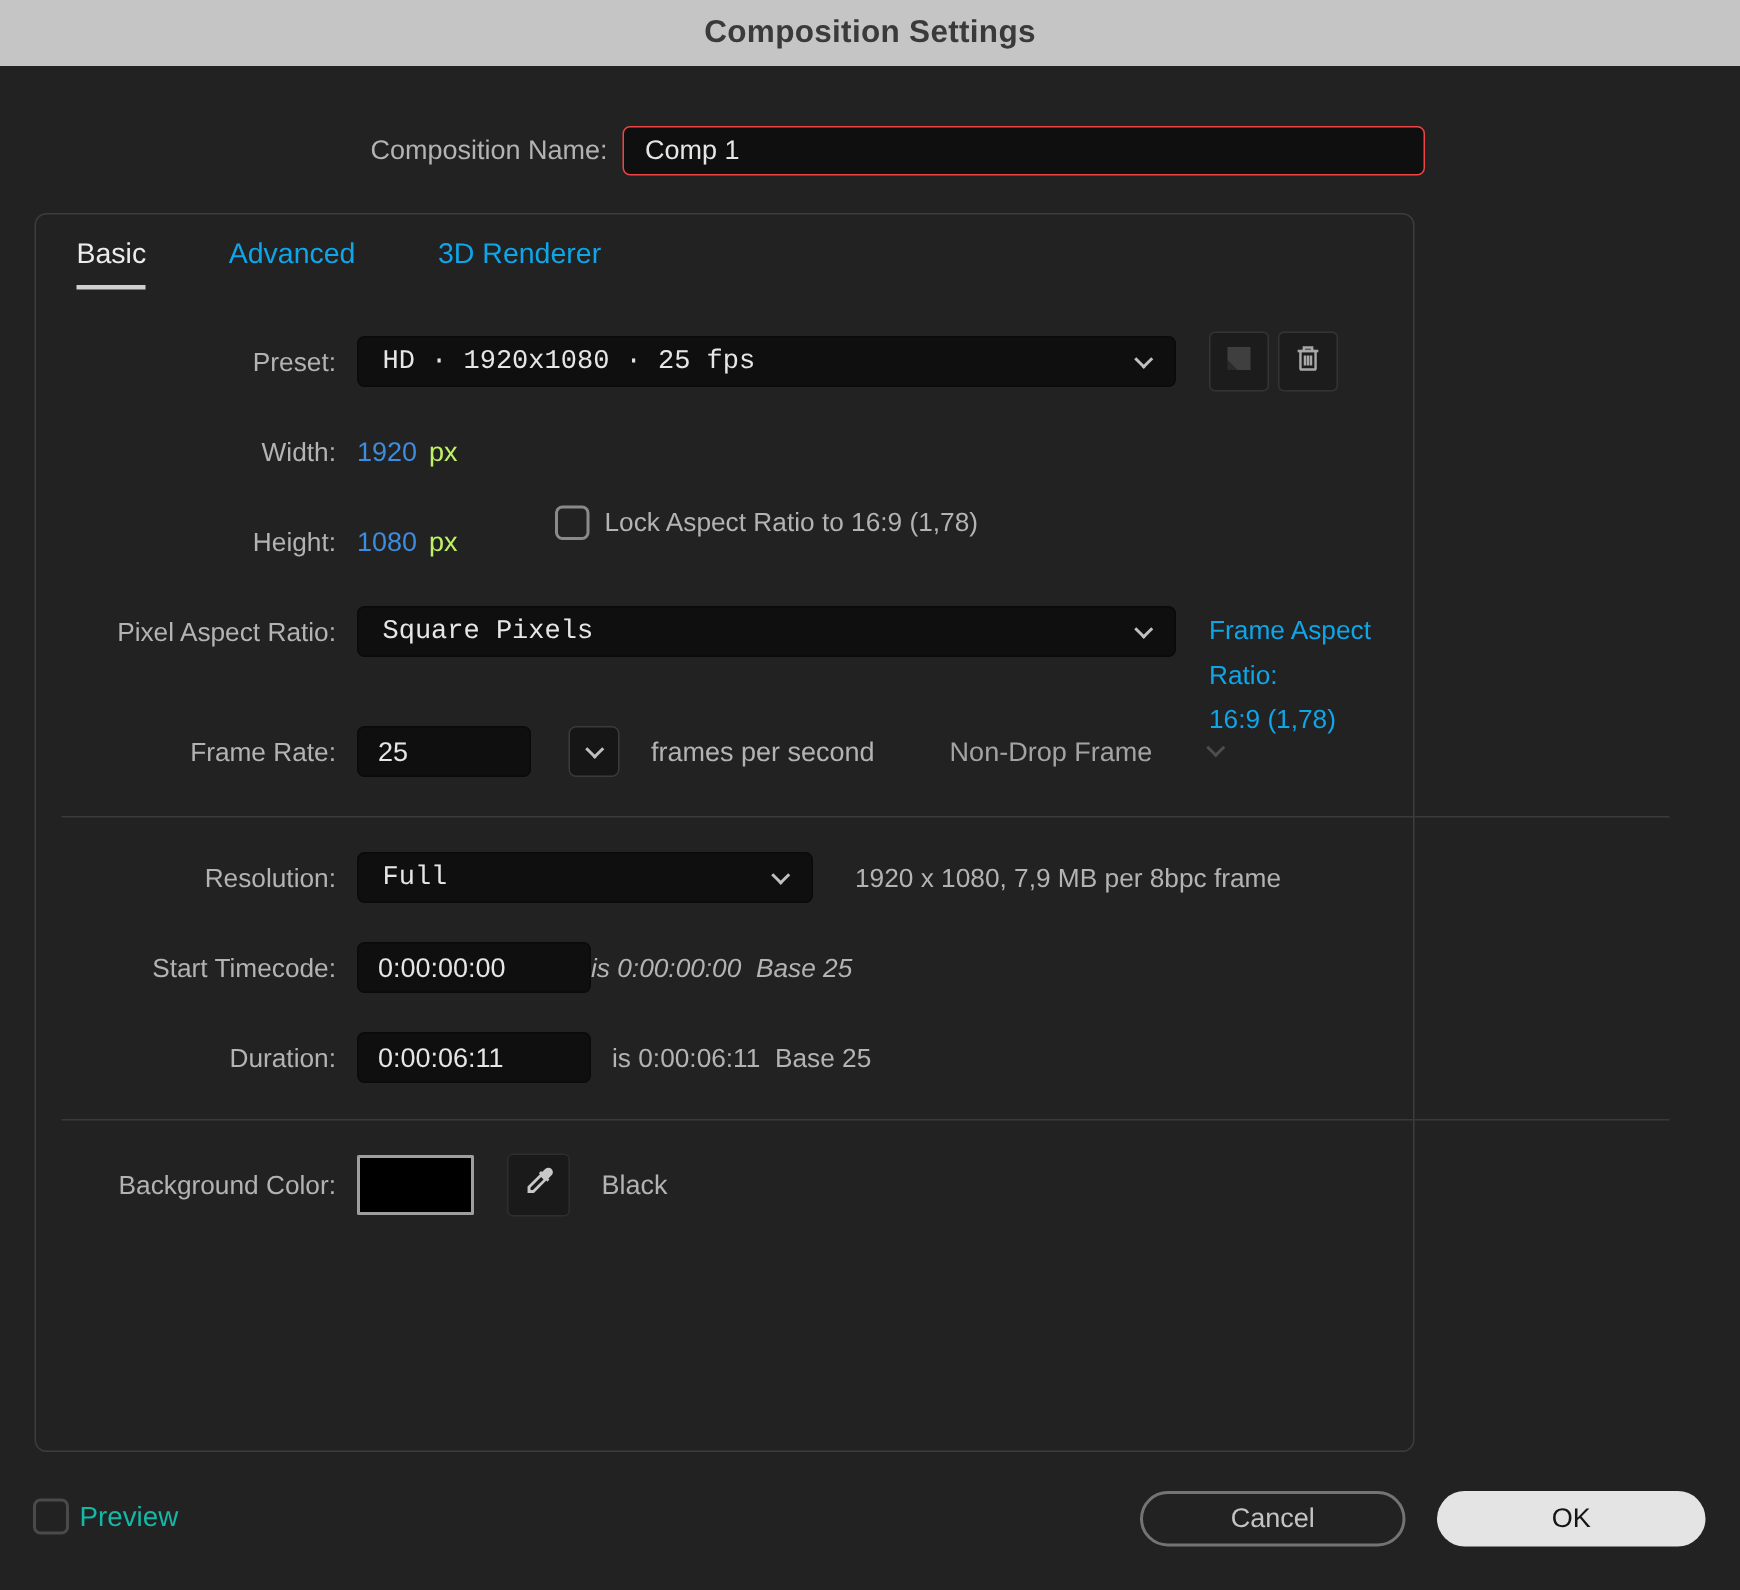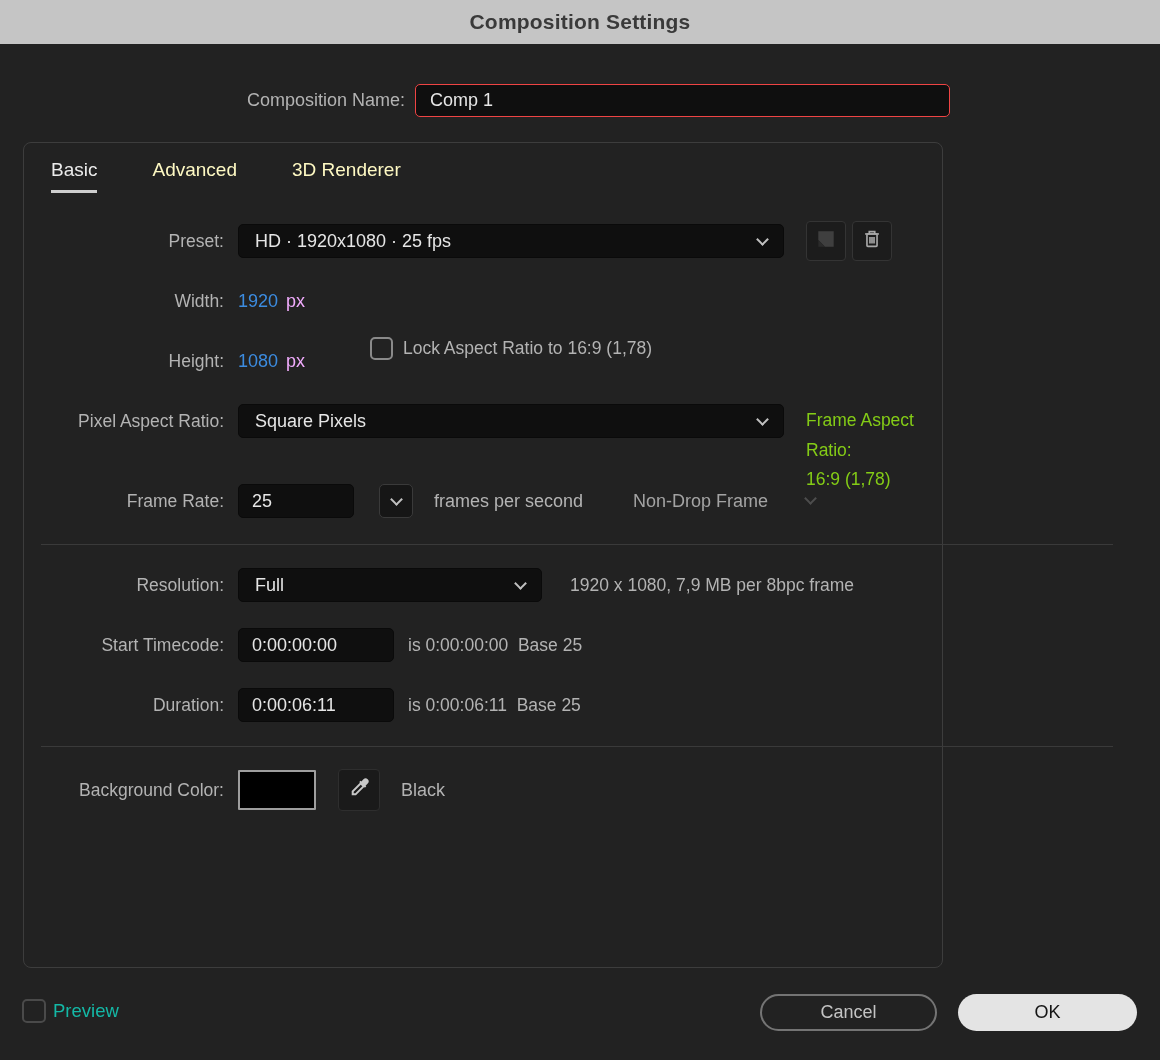--- a/index.html
+++ b/index.html
@@ -30,32 +30,32 @@
     color:#e6e6e6; font-size:18px; padding:0 14px;
     font-family:inherit; outline:none;
   }
 
   
   .panel {
     position:absolute; left:23px; top:142px; width:920px; height:826px;
     border:1.5px solid #3d3d3d; border-radius:8px;
   }
   .tabs { position:absolute; left:27px; top:16px; display:flex; }
-  .tab { font-size:19px; color:#fef9c3; margin-right:55px; padding-bottom:9px; cursor:default; }
+  .tab { font-size:19px; color:#0ea5e9; margin-right:55px; padding-bottom:9px; cursor:default; }
   .tab.active { color:#ececec; border-bottom:3px solid #cfcfcf; }
 
   
   .frow { position:absolute; left:0; width:100%; display:flex; align-items:center; height:34px; }
   .flabel { width:200px; text-align:right; font-size:17.5px; color:#b3b3b3; flex-shrink:0; }
   .fcontent { margin-left:14px; display:flex; align-items:center; }
 
   .selbox {
     position:relative; background:#0f0f0f; border:1px solid #0a0a0a; border-radius:5px;
     height:34px; display:flex; align-items:center; padding:0 16px;
-    color:#e6e6e6; font-size:18px;
+    color:#e6e6e6; font-size:18px;font-family:Liberation Mono, monospace;
   }
   .chev {
     width:9px; height:9px;
     border-right:2px solid #c0c0c0; border-bottom:2px solid #c0c0c0;
     transform:rotate(45deg); margin-top:-5px;
   }
   .selbox .chev { position:absolute; right:16px; top:15px; }
   .chev.dim { border-color:#4d4d4d; }
 
   .tin {
@@ -69,42 +69,42 @@
     border-radius:4px; display:flex; align-items:center; justify-content:center;
   }
   .minisel {
     width:34px; height:34px; background:#161616; border:1px solid #3a3a3a;
     border-radius:5px; display:flex; align-items:center; justify-content:center;
   }
   .minisel .chev { margin-top:-3px; }
 
   .blue { color:#3c8ce0; }
   .val18 { font-size:18px; }
-  .unit { color:#f0abfc; font-size:18px; margin-left:8px; }
+  .unit { color:#bef264; font-size:18px; margin-left:8px; }
   .info { color:#b3b3b3; font-size:17.5px; }
   .pre { white-space:pre; }
   .dimtext { color:#a3a3a3; font-size:18px; }
 
   .checkbox {
     width:23px; height:23px; border:2.5px solid #8a8a8a; border-radius:5px;
     background:transparent; flex-shrink:0;
   }
   .checkbox.dim { border-color:#4a4a4a; width:24px; height:24px; }
 
   .sep { position:absolute; left:17px; width:1072px; height:1px; background:#3a3a3a; }
 
   .swatch {
     width:78px; height:40px; background:#000000; border:2px solid #9e9e9e; border-radius:1px;
   }
   .eyebtn {
     width:42px; height:42px; background:#1a1a1a; border:1px solid #2e2e2e; border-radius:4px;
     display:flex; align-items:center; justify-content:center;
   }
 
-  .aspectblock { position:absolute; left:782px; top:2px; line-height:29.5px; font-size:17.5px; color:#84cc16; }
+  .aspectblock { position:absolute; left:782px; top:2px; line-height:29.5px; font-size:17.5px; color:#0ea5e9; }
 
   
   .preview-wrap { position:absolute; left:22px; top:999px; display:flex; align-items:center; }
   .preview-wrap span { color:#14b8a6; font-size:18.5px; margin-left:7px; }
   .btn-cancel {
     position:absolute; left:760px; top:994px; width:177px; height:37px;
     background:transparent; border:2px solid #747474; border-radius:19px;
     color:#c4c4c4; font-size:18px; font-family:inherit;
     display:flex; align-items:center; justify-content:center;
   }
@@ -223,21 +223,21 @@
           <span class="chev"></span>
         </div>
         <span class="info" style="margin-left:28px;">1920 x 1080, 7,9 MB per 8bpc frame</span>
       </div>
     </div>
 
     <div class="frow" style="top:485px;">
       <div class="flabel">Start Timecode:</div>
       <div class="fcontent">
         <input class="tin" type="text" style="width: 156px;" value="0:00:00:00">
-        <span class="info pre" style="margin-left:14px;">is 0:00:00:00  Base 25</span>
+        <span class="info pre" style="font-style:italic;">is 0:00:00:00  Base 25</span>
       </div>
     </div>
 
     <div class="frow" style="top:545px;">
       <div class="flabel">Duration:</div>
       <div class="fcontent">
         <input class="tin" type="text" style="width: 156px;" value="0:00:06:11">
         <span class="info pre" style="margin-left:14px;">is 0:00:06:11  Base 25</span>
       </div>
     </div>

